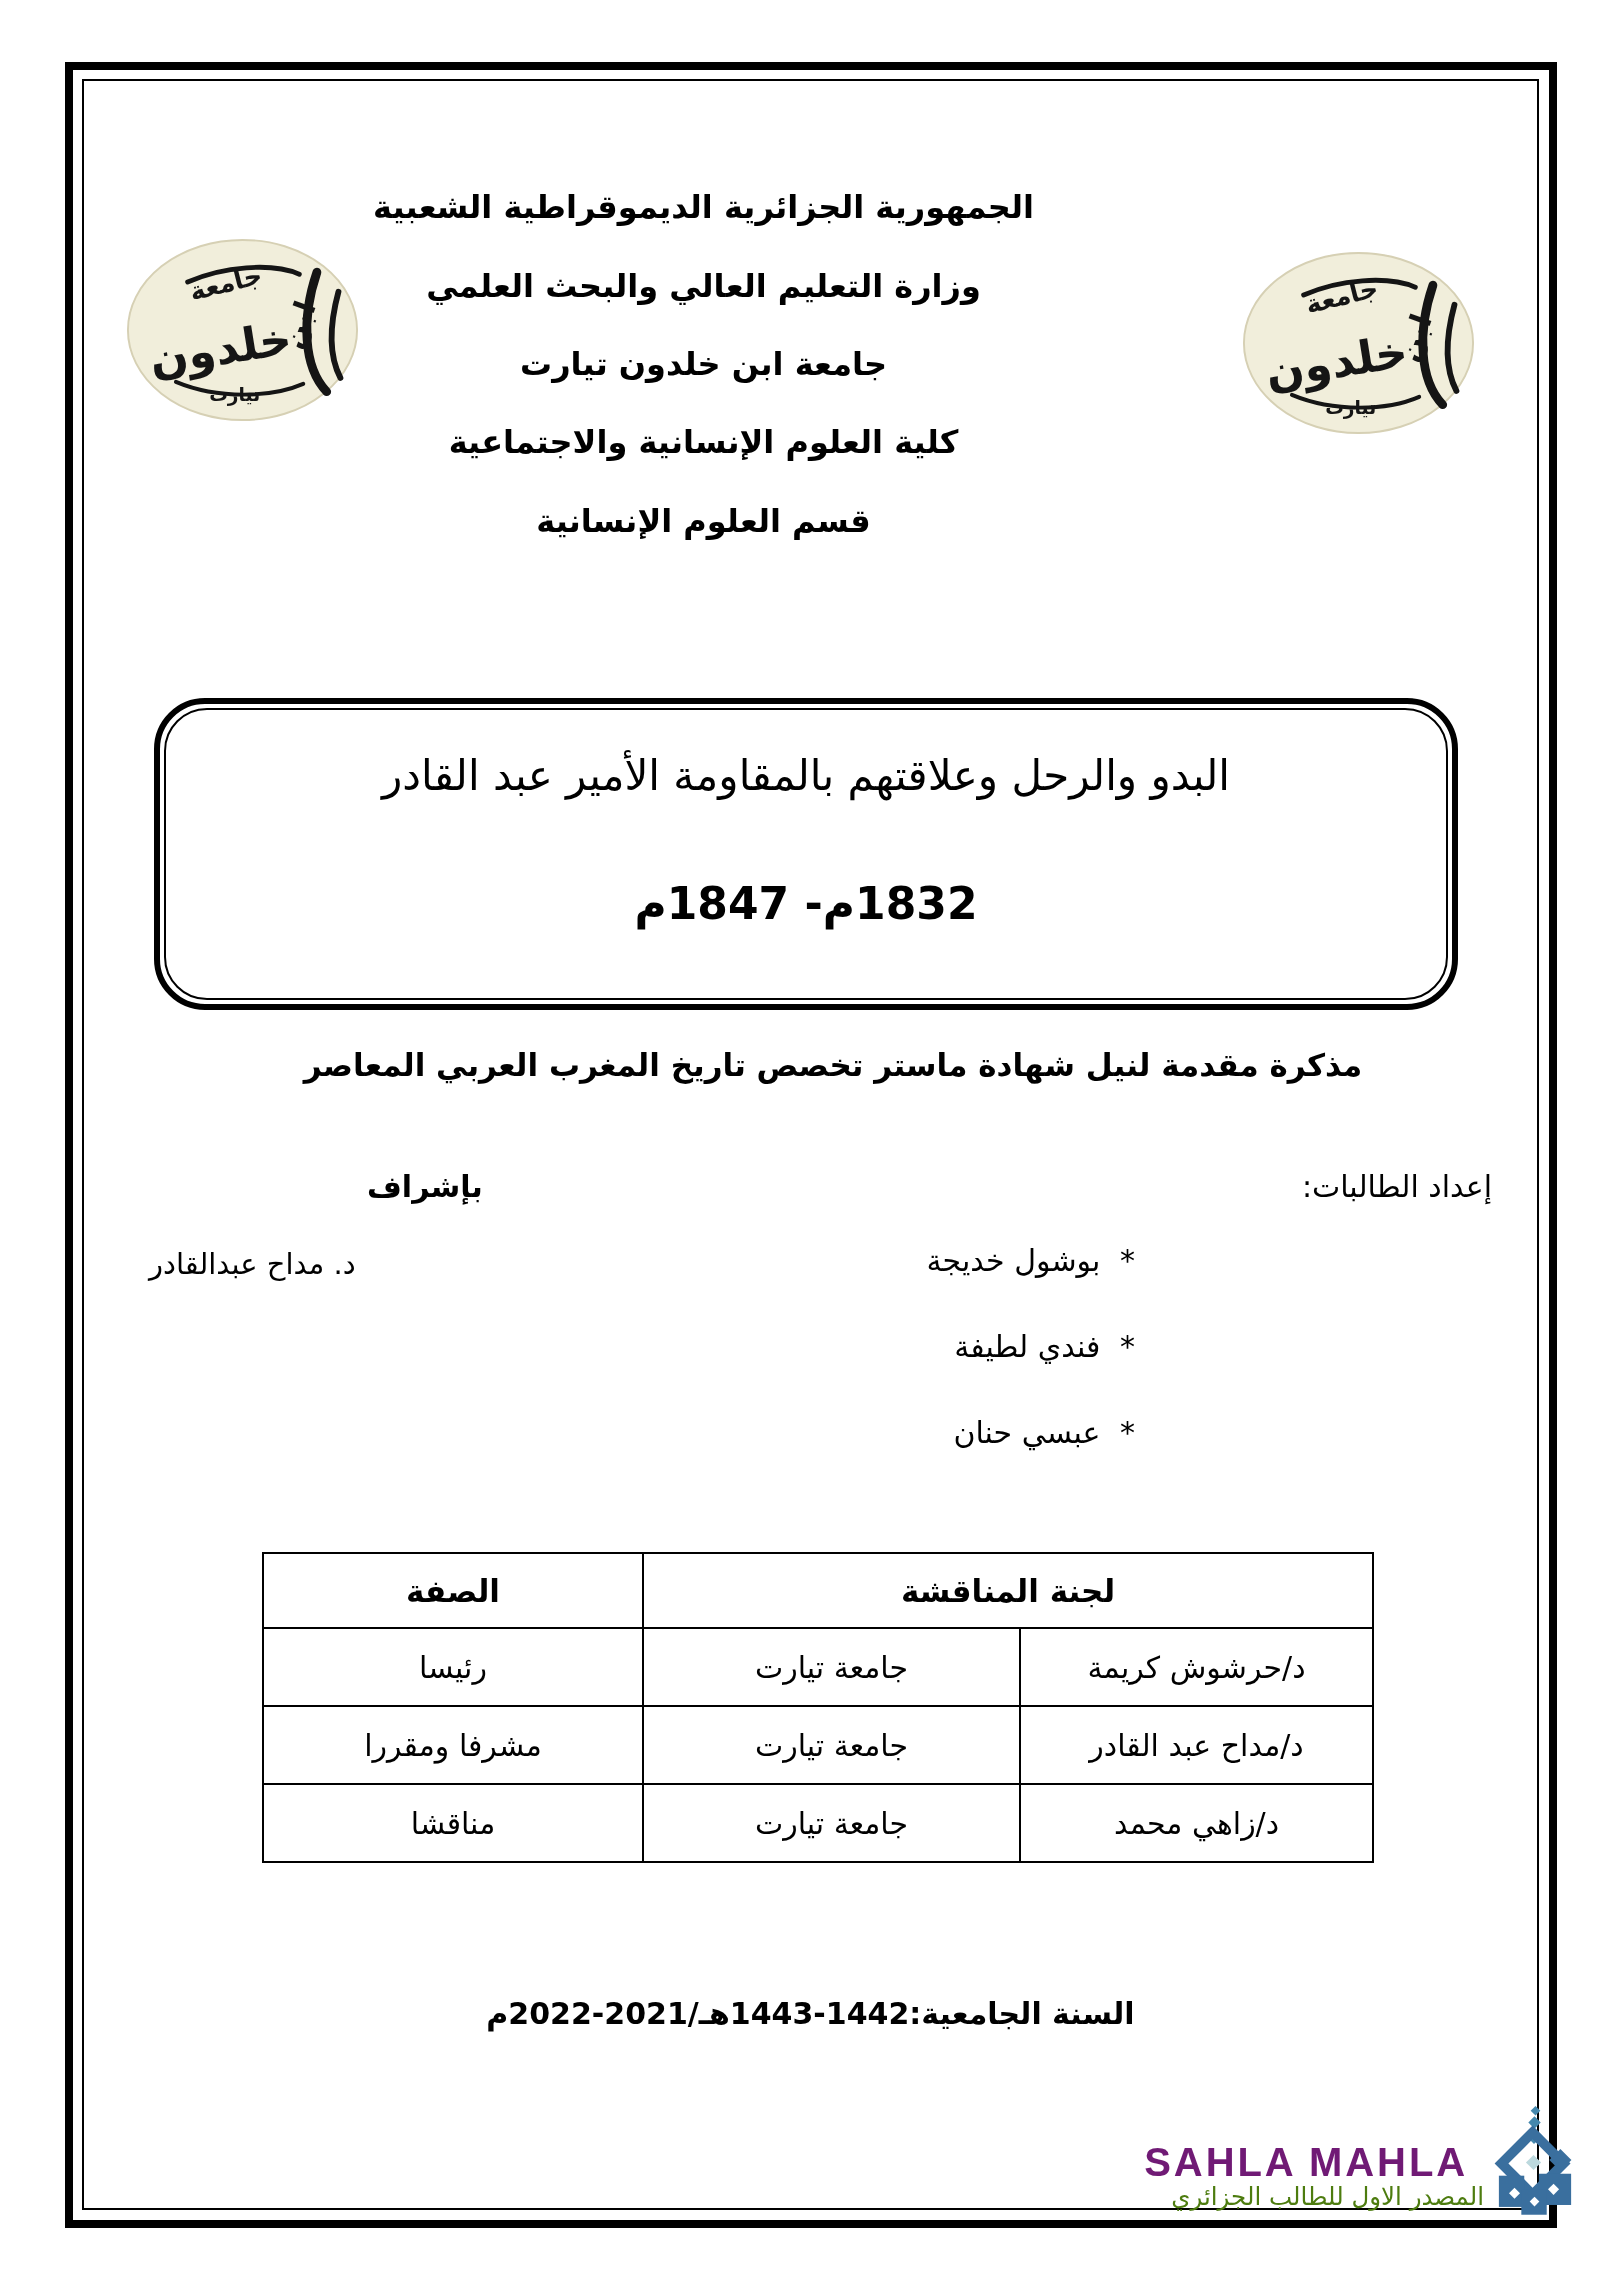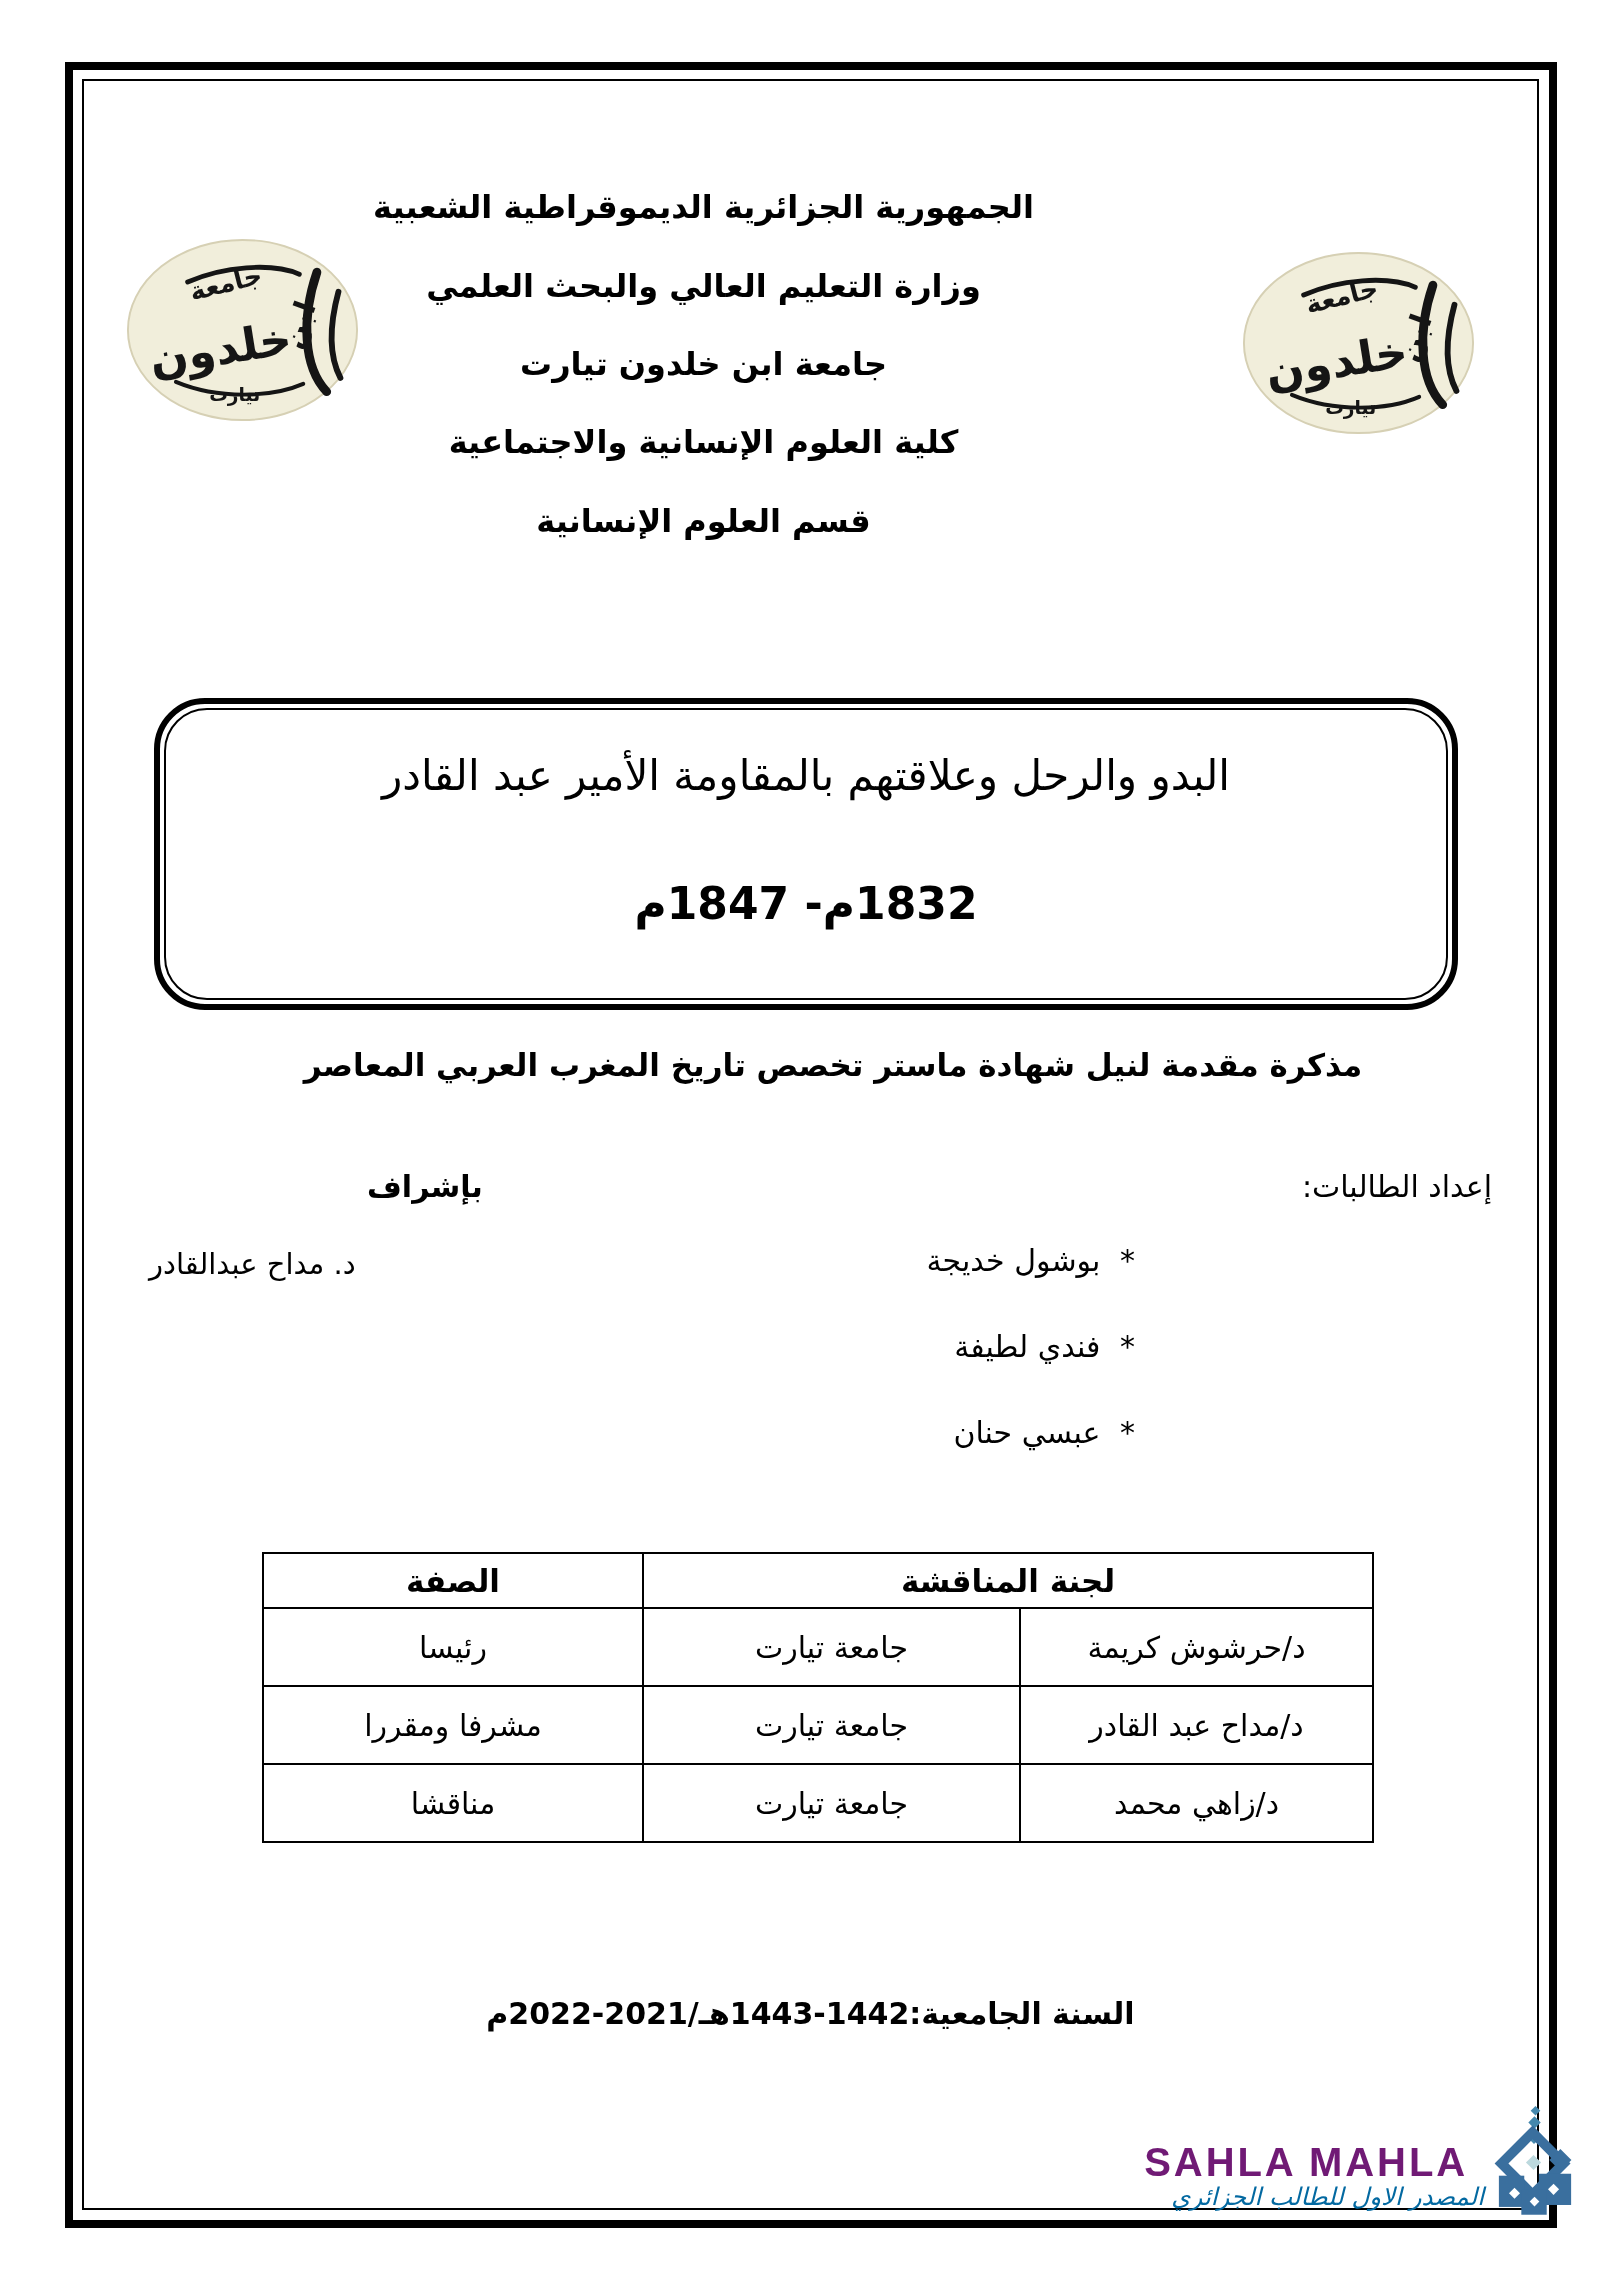--- a/index.html
+++ b/index.html
@@ -64,21 +64,21 @@
   .student-1 { top:1243px; } .student-2 { top:1329px; } .student-3 { top:1415px; }
   .supervisor { position:absolute; left:149px; top:1247px; font-size:29px; direction:rtl; }
   
   table.committee {
     position:absolute; left:262px; top:1552px; width:1111px;
     border-collapse:collapse; direction:rtl; table-layout:fixed;
   }
   table.committee th, table.committee td {
     border:2px solid #000; text-align:center; vertical-align:middle;
   }
-  table.committee th { height:55px; font-size:31px; font-weight:bold; }
+  table.committee th { height:75px; font-size:31px; font-weight:bold; }
   table.committee td { height:78px; font-size:30px; font-weight:normal; }
   
   .academic-year {
     position:absolute; left:0; right:0; top:1996px; text-align:center;
     font-size:30px; font-weight:bold; direction:rtl;
   }
   .wm-brand {
     position:absolute; right:153px; top:2140px;
     font-family:"Liberation Sans", sans-serif;
     font-size:40px; font-weight:bold; letter-spacing:2.9px; white-space:nowrap;
@@ -183,21 +183,21 @@
       <td>د/زاهي محمد</td>
       <td>جامعة تيارت</td>
       <td>مناقشا</td>
     </tr>
   </tbody>
     </table>
 
   <div class="academic-year">السنة الجامعية:1442-1443هـ/2021-2022م</div>
 
   <div class="wm-brand" style="color: #701a75;">SAHLA MAHLA</div>
-  <div class="wm-tagline" style="color: #0369a1; font-style: italic;">المصدر الاول للطالب الجزائري</div>
+  <div class="wm-tagline" style="color: #4d7c0f;">المصدر الاول للطالب الجزائري</div>
   <svg class="wm-icon" width="82" height="116" viewBox="0 0 84 118">
     <g fill="#4588ad">
       <rect x="39" y="2" width="7" height="7" transform="rotate(45 42.5 5.5)"></rect>
       <rect x="37" y="13" width="9" height="9" transform="rotate(45 41.5 17.5)"></rect>
       <rect x="35" y="25" width="12" height="12" transform="rotate(45 41 31)"></rect>
     </g>
     <rect x="17" y="37" width="45" height="45" fill="none" stroke="#3a6f9e" stroke-width="10" transform="rotate(45 39.5 59.5)"></rect>
     <g fill="#3a6f9e">
       <rect x="5" y="72" width="26" height="32"></rect>
       <rect x="46" y="70" width="33" height="32"></rect>

